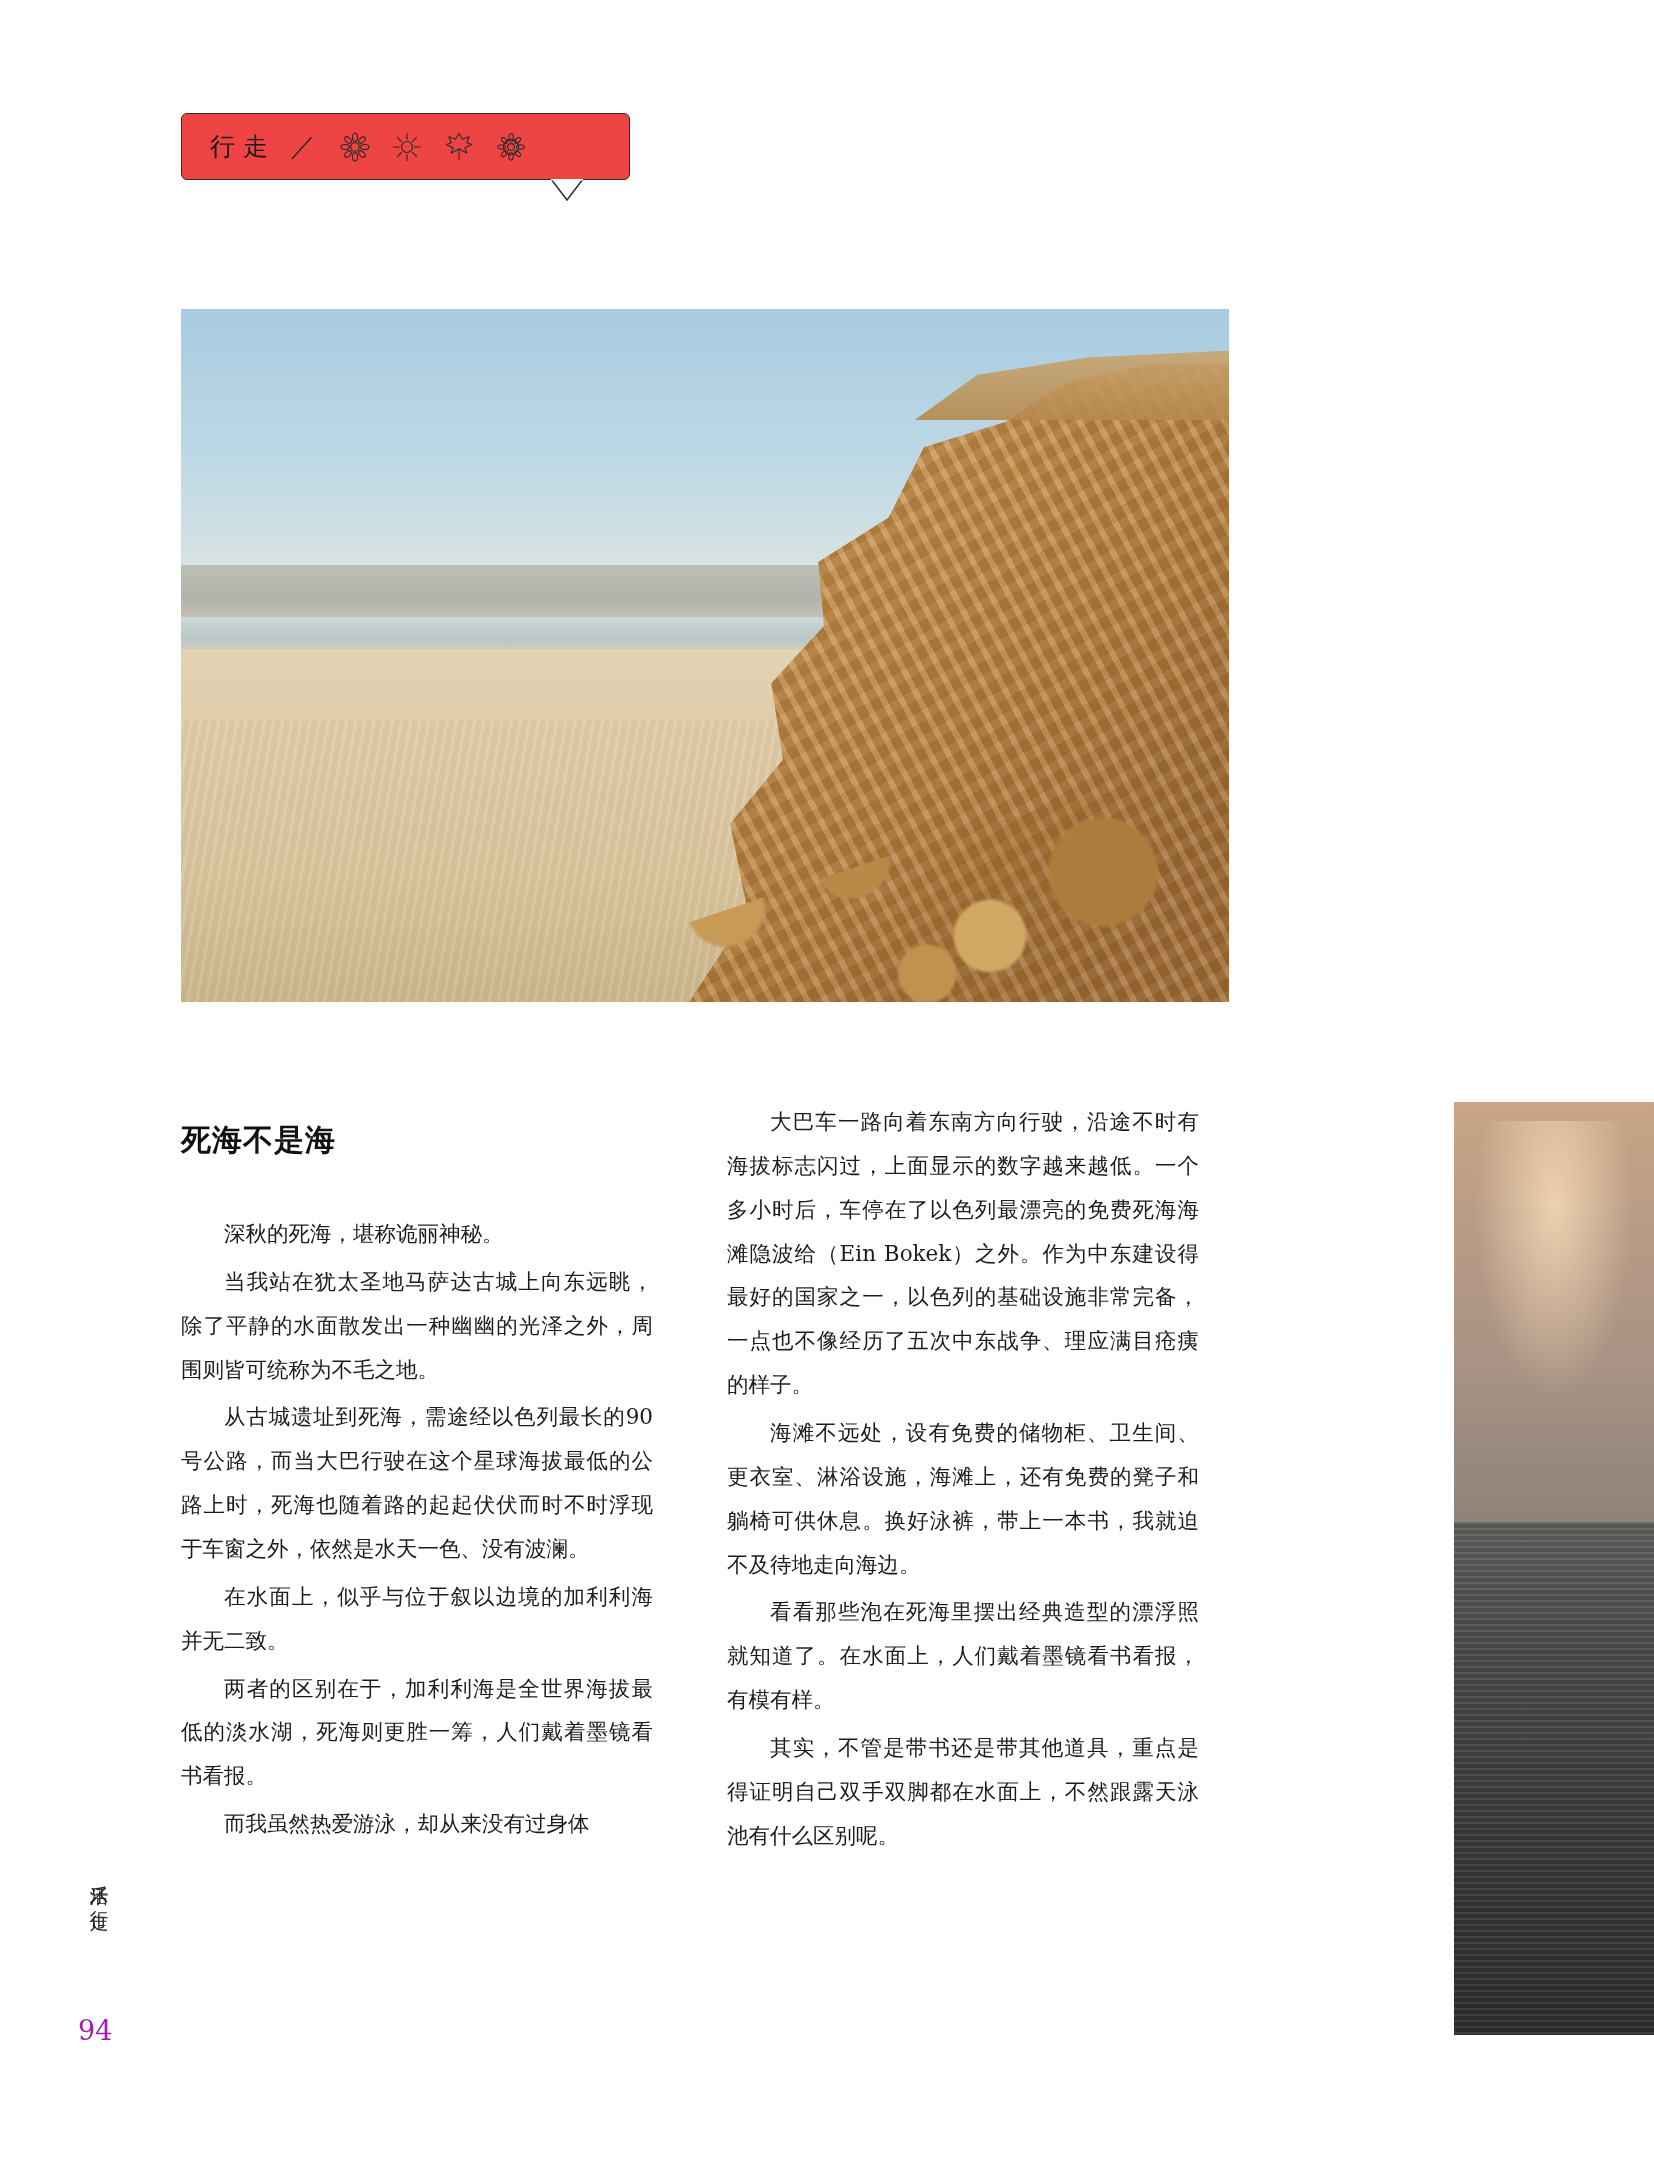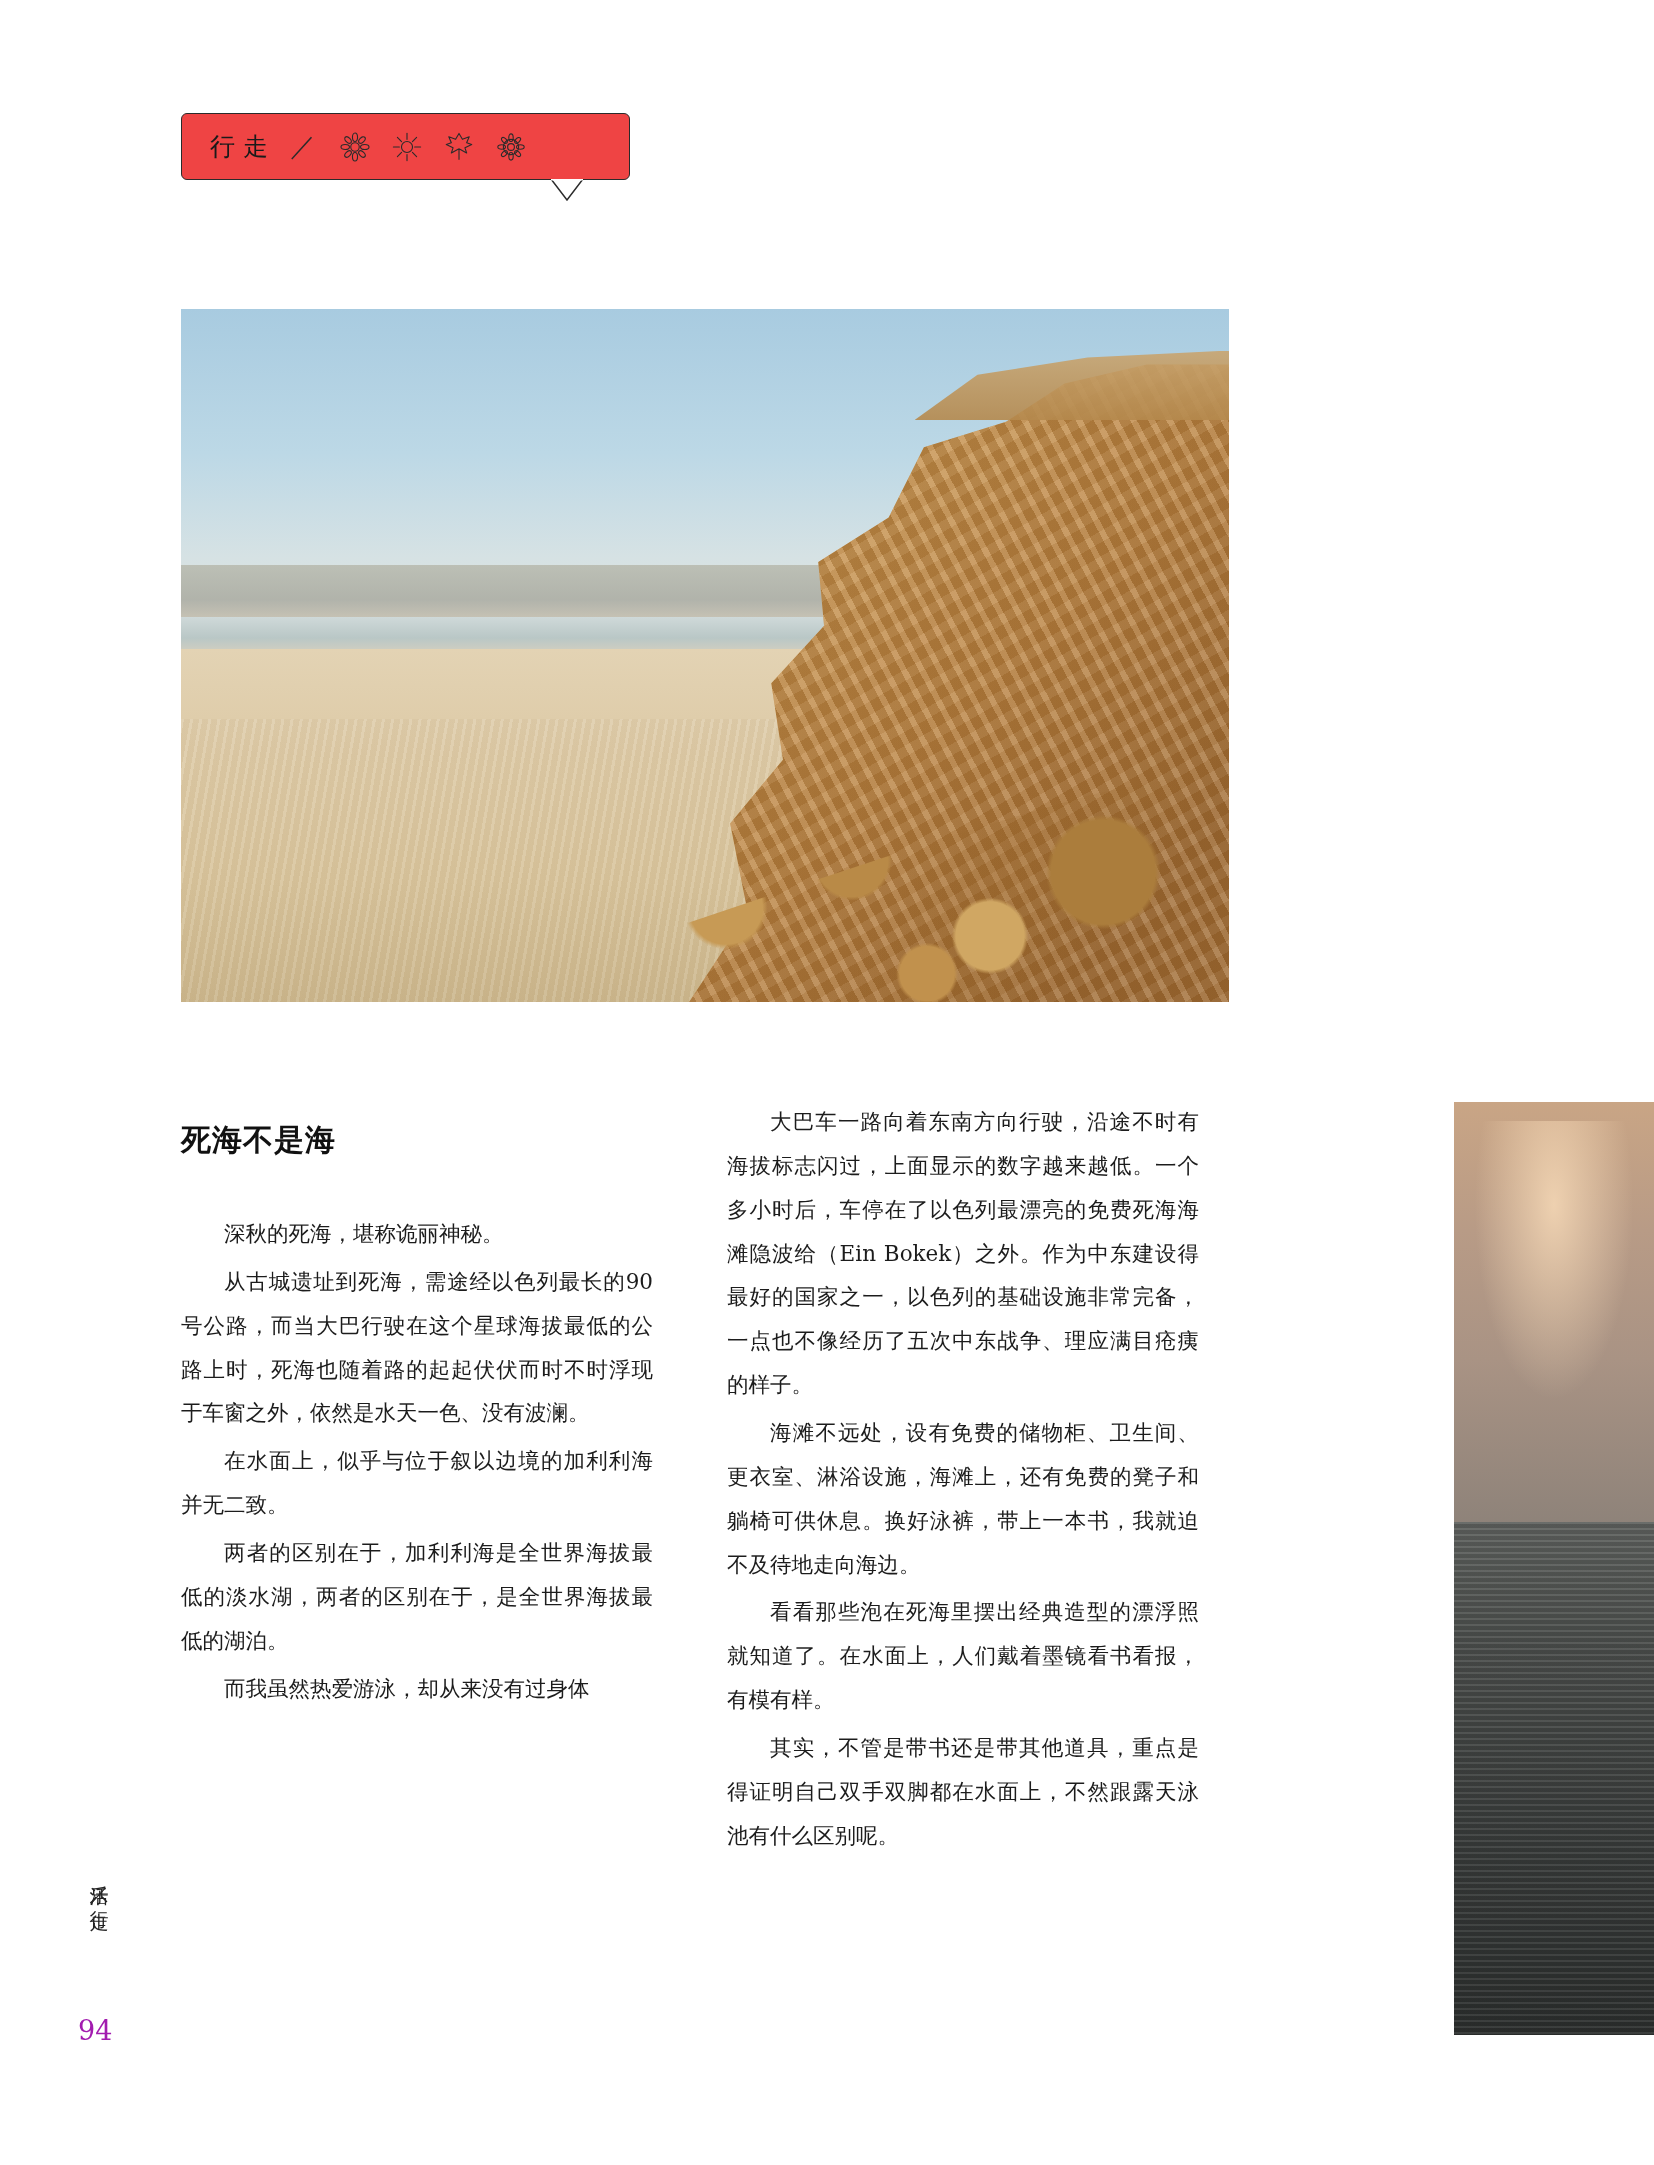--- a/index.html
+++ b/index.html
@@ -280,23 +280,24 @@
 <div class="side-photo">
   <div class="sp-sky"></div>
   <div class="sp-glow"></div>
   <div class="sp-sea"></div>
 </div>
 
 <h1 class="article-title">死海不是海</h1>
 
 <div class="col col-left">
   <p>深秋的死海，堪称诡丽神秘。</p>
+  <p>当我站在犹太圣地马萨达古城上向东远眺，除了平静的水面散发出一种幽幽的光泽之外，周围则皆可统称为不毛之地。</p>
   <p>从古城遗址到死海，需途经以色列最长的90号公路，而当大巴行驶在这个星球海拔最低的公路上时，死海也随着路的起起伏伏而时不时浮现于车窗之外，依然是水天一色、没有波澜。</p>
   <p>在水面上，似乎与位于叙以边境的加利利海并无二致。</p>
-  <p>两者的区别在于，加利利海是全世界海拔最低的淡水湖，两者的区别在于，是全世界海拔最低的湖泊。</p>
+  <p>两者的区别在于，加利利海是全世界海拔最低的淡水湖，死海则更胜一筹，人们戴着墨镜看书看报。</p>
   <p>而我虽然热爱游泳，却从来没有过身体</p>
 </div>
 
 <div class="col col-right">
   <p>大巴车一路向着东南方向行驶，沿途不时有海拔标志闪过，上面显示的数字越来越低。一个多小时后，车停在了以色列最漂亮的免费死海海滩隐波给（Ein Bokek）之外。作为中东建设得最好的国家之一，以色列的基础设施非常完备，一点也不像经历了五次中东战争、理应满目疮痍的样子。</p>
   <p>海滩不远处，设有免费的储物柜、卫生间、更衣室、淋浴设施，海滩上，还有免费的凳子和躺椅可供休息。换好泳裤，带上一本书，我就迫不及待地走向海边。</p>
   <p>看看那些泡在死海里摆出经典造型的漂浮照就知道了。在水面上，人们戴着墨镜看书看报，有模有样。</p>
   <p>其实，不管是带书还是带其他道具，重点是得证明自己双手双脚都在水面上，不然跟露天泳池有什么区别呢。</p>
 </div>
 

